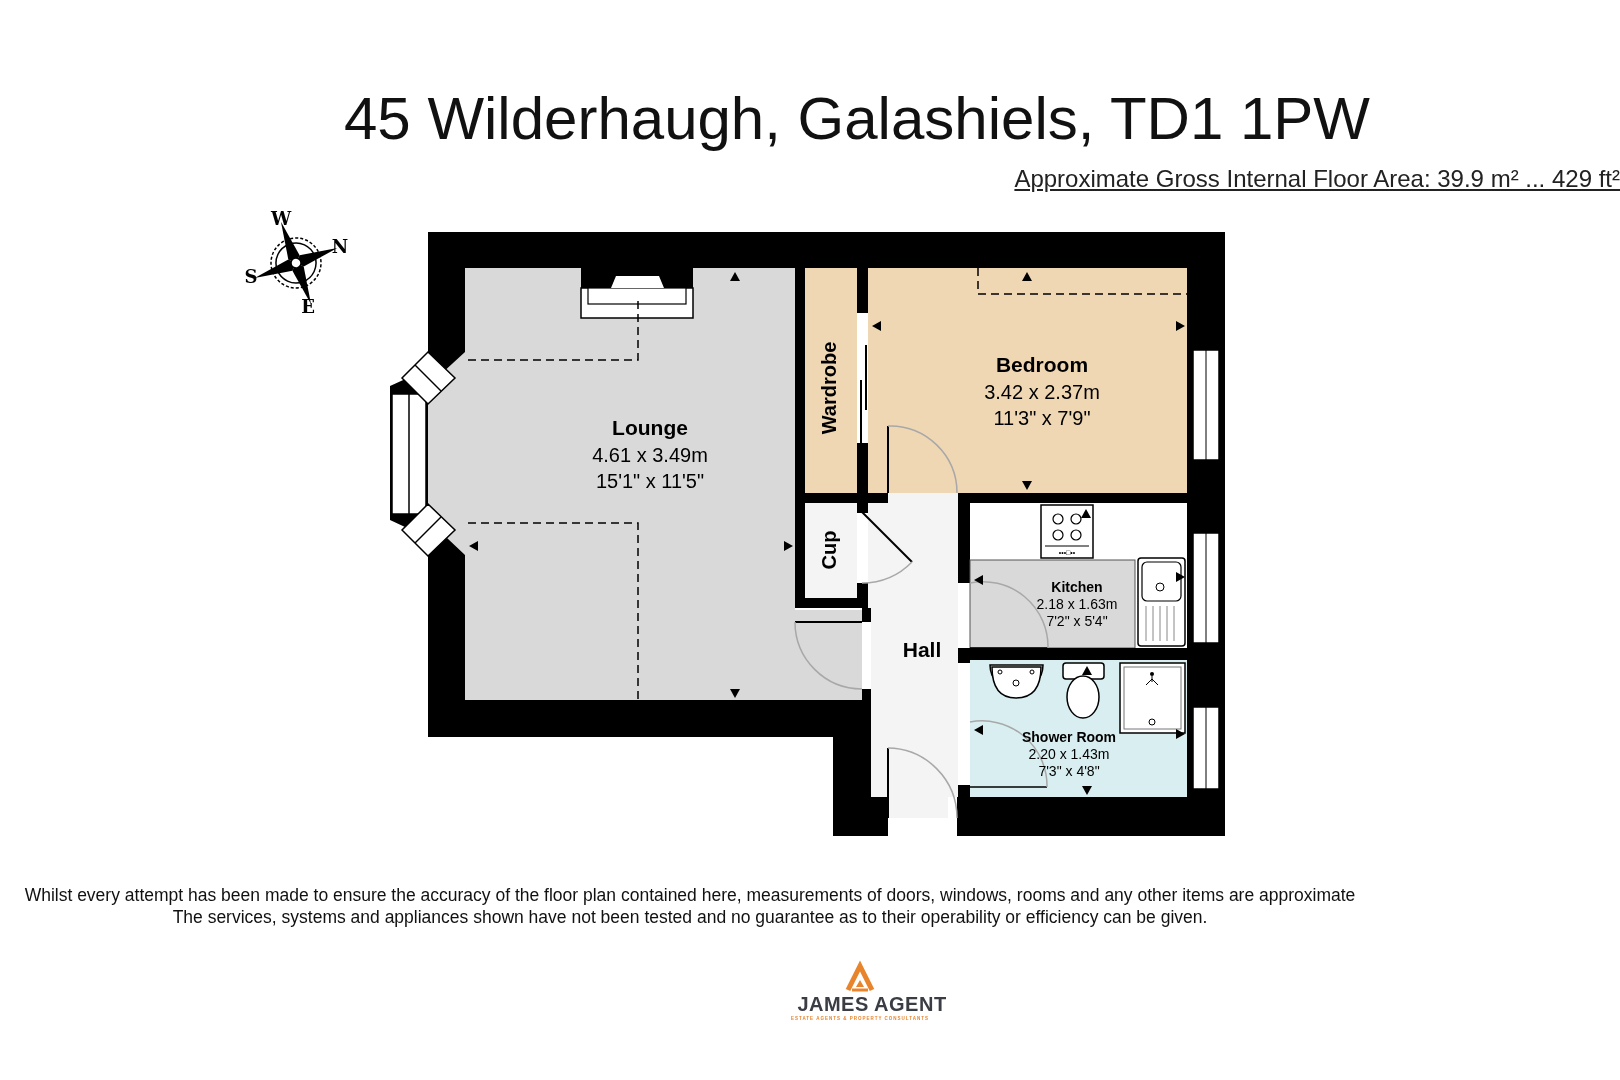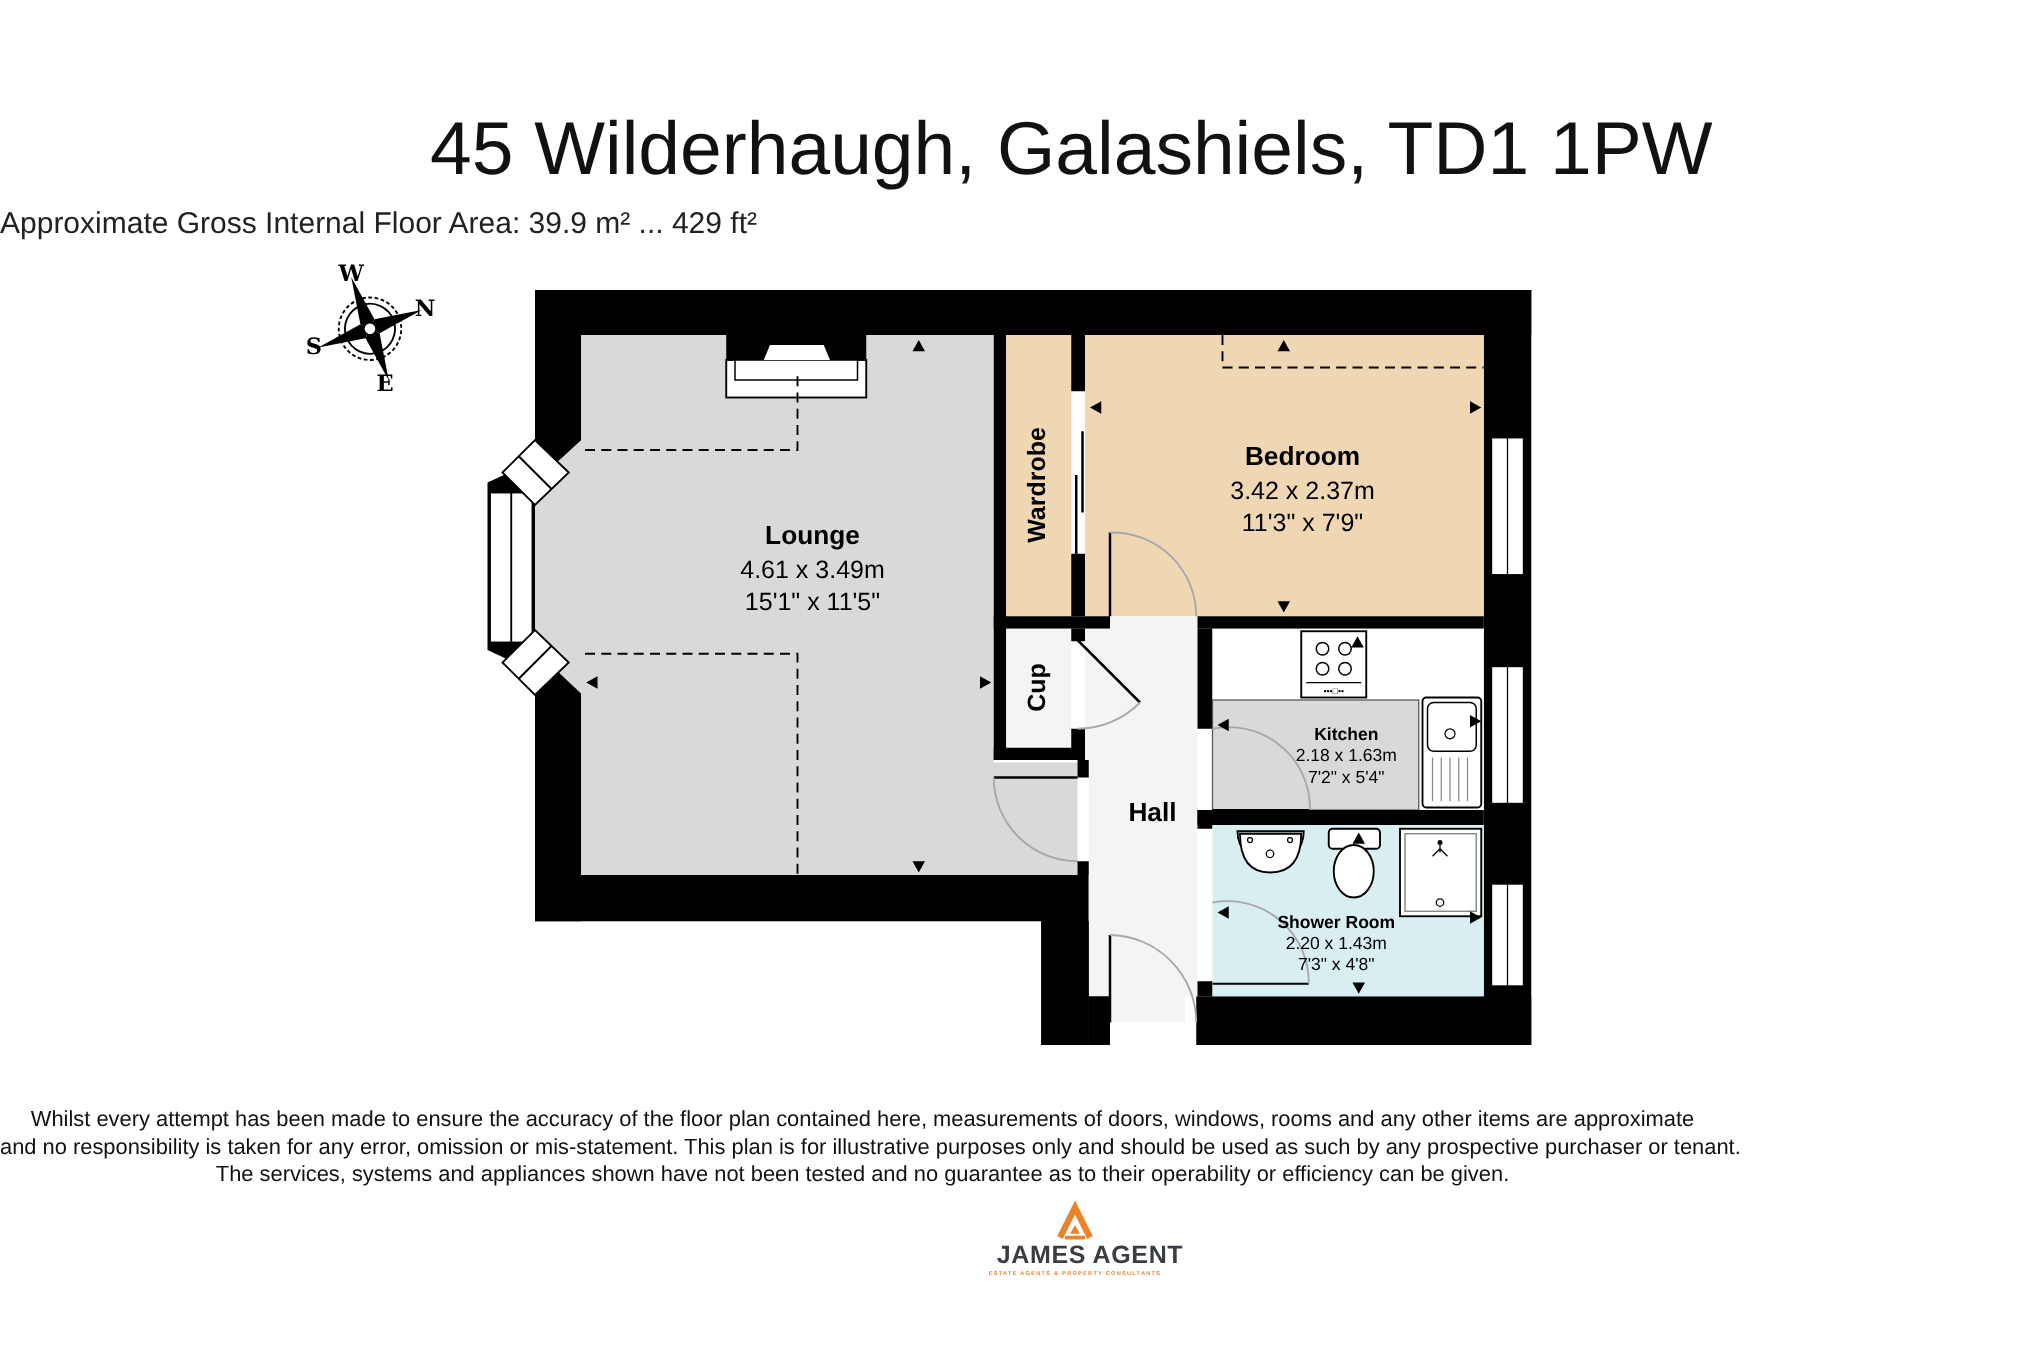--- a/index.html
+++ b/index.html
@@ -1,18 +1,18 @@
 <!DOCTYPE html>
 <html><head>
 <meta charset="utf-8">
 <style>
   html, body { margin: 0; padding: 0; background: #ffffff; }
   body { width: 1620px; height: 1080px; position: relative; overflow: hidden; font-family: "Liberation Sans", sans-serif; color: #111; }
   .title { position: absolute; left: 0; width: 1620px; top: 84px; text-align: center; font-size: 60px; line-height: 70px; color: #111; letter-spacing: 0px; margin-left: 47px; }
-  .subtitle { position: absolute; left: 0; width: 1620px; top: 164px; text-align: left; font-size: 24px; line-height: 30px; color: #222; }
+  .subtitle { position: absolute; left: 0; width: 1620px; top: 164px; text-align: right; font-size: 24px; line-height: 30px; color: #222; text-decoration: underline; }
   .plan { position: absolute; left: 0; top: 0; }
   .disclaimer { position: absolute; left: 0; width: 1380px; top: 884px; text-align: center; font-size: 17.5px; line-height: 22px; color: #111; }
   .disclaimer div { white-space: nowrap; }
   .logo { position: absolute; left: 770px; top: 960px; width: 220px; height: 70px; }
   .logo-name { position: absolute; left: 12px; top: 33px; width: 180px; text-align: center; font-size: 20px; font-weight: bold; color: #3a3d44; letter-spacing: 0.5px; }
   .logo-tag { position: absolute; left: 0; top: 56px; width: 180px; text-align: center; font-size: 4.5px; font-weight: bold; color: #e8842c; letter-spacing: 1px; }
   svg text { font-family: "Liberation Sans", sans-serif; }
 </style>
 </head>
 <body>
@@ -236,21 +236,20 @@
     <line x1="1206" y1="533" x2="1206" y2="643" stroke="#000" stroke-width="1"></line>
     <rect x="1193" y="707" width="26" height="82" fill="#fff" stroke="#000" stroke-width="1.5"></rect>
     <line x1="1206" y1="707" x2="1206" y2="789" stroke="#000" stroke-width="1"></line>
   </g>
 
   <rect x="833" y="737" width="38" height="99" fill="#000"></rect>
 </svg>
 
 <div class="disclaimer">
   <div>Whilst every attempt has been made to ensure the accuracy of the floor plan contained here, measurements of doors, windows, rooms and any other items are approximate</div>
-  <div>and no responsibility is taken for any error, omission or mis-statement. This plan is for illustrative purposes only and should be used as such by any prospective purchaser or tenant.</div>
   <div>The services, systems and appliances shown have not been tested and no guarantee as to their operability or efficiency can be given.</div>
 </div>
 
 <div class="logo">
   <svg width="180" height="34" viewBox="0 0 180 34" style="position:absolute;left:0;top:0">
     <path d="M78,30 L90,6 L102,30" fill="none" stroke="#e8842c" stroke-width="5" stroke-linejoin="miter"></path>
     <polygon points="86,27 90,20 94,27" fill="#e8842c"></polygon>
     <line x1="82" y1="30" x2="98" y2="30" stroke="#e8842c" stroke-width="3"></line>
   </svg>
   <div class="logo-name">JAMES AGENT</div>

